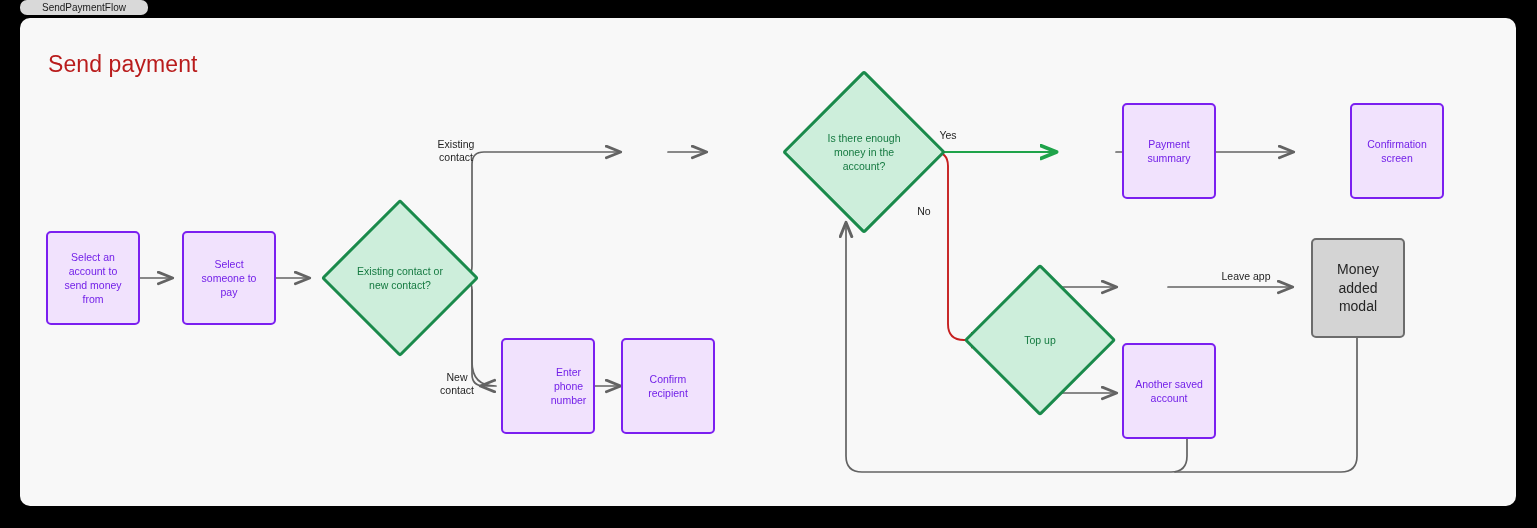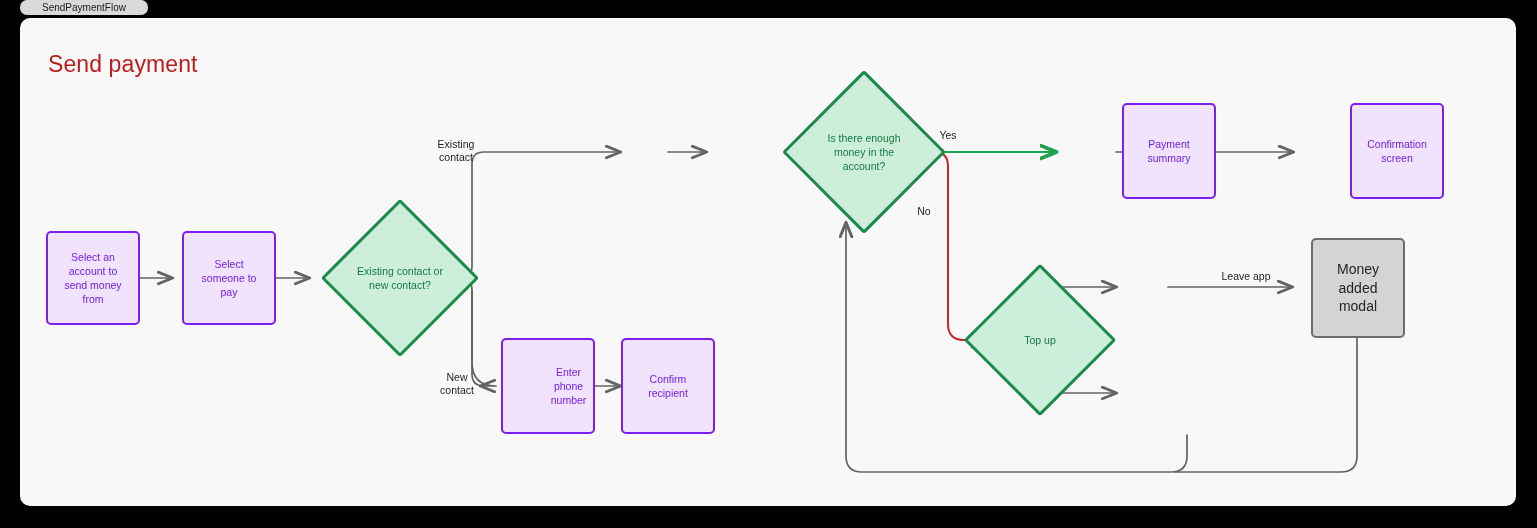--- a/index.html
+++ b/index.html
@@ -180,20 +180,23 @@
     <div class="node process" style="left:601px; top:320px; width:94px; height:96px;">
       <span class="lbl">Confirm recipient</span>
     </div>
 
     <div class="node decision" style="left:966px; top:268px; width:108px; height:108px;">
       <div class="dia"></div>
       <span class="lbl">Top up</span>
     </div>
 
 
+    <div class="node process" style="left:1102px; top:325px; width:94px; height:96px;">
+      <span class="lbl">Another saved account</span>
+    </div>
 
     <div class="node gray" style="left:1291px; top:220px; width:94px; height:100px;">
       <span class="lbl">Money added modal</span>
     </div>
 
     <div class="edge-label" style="left:406px; top:120px; width:60px;">Existing
 contact</div>
 
     <div class="edge-label" style="left:407px; top:353px; width:60px;">New
 contact</div>

